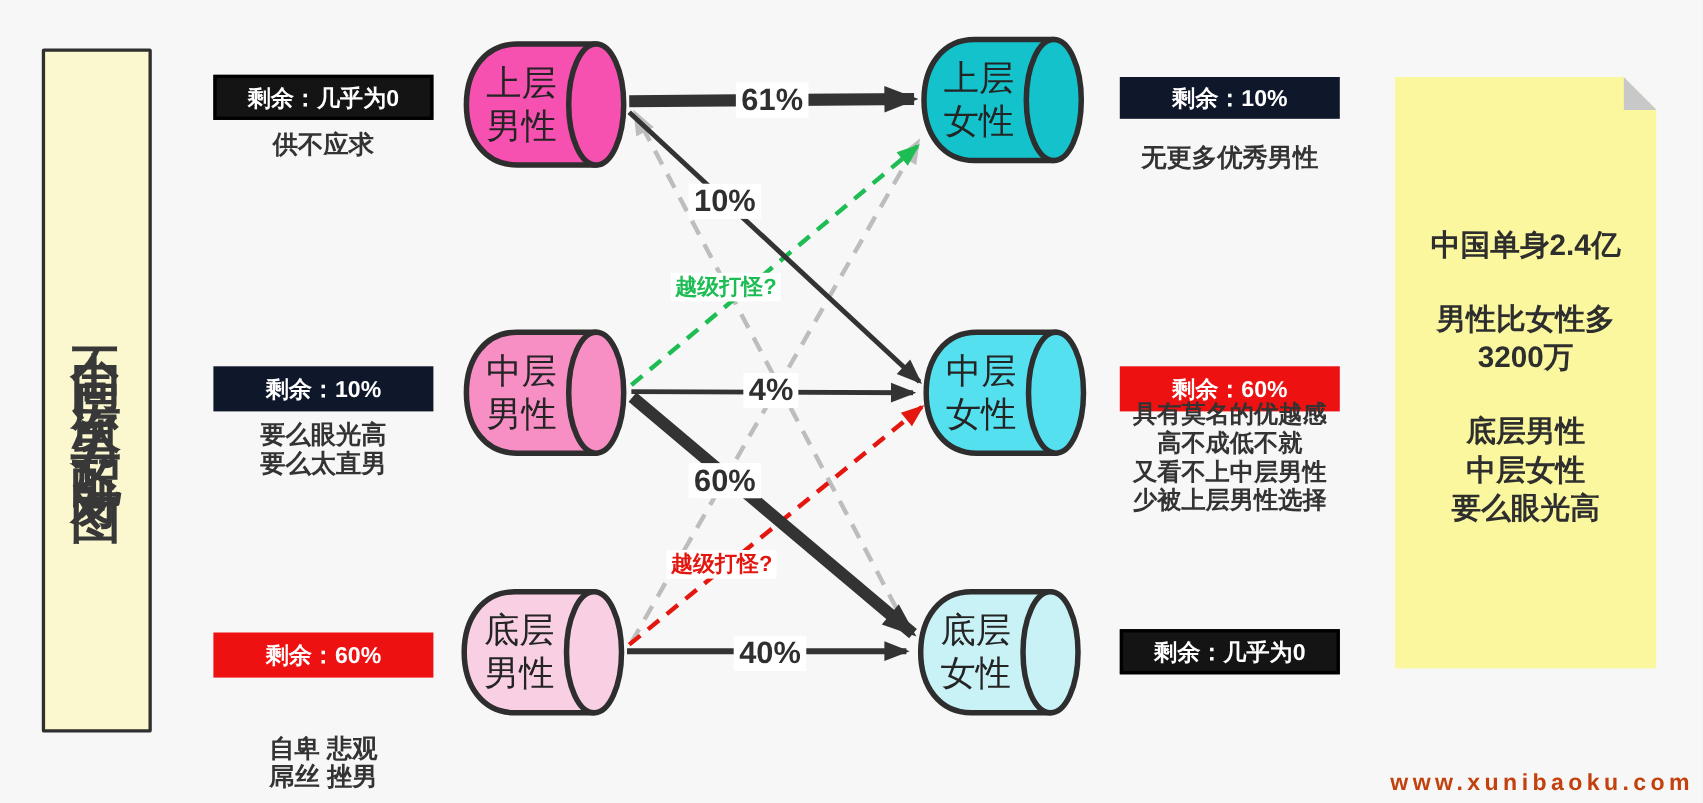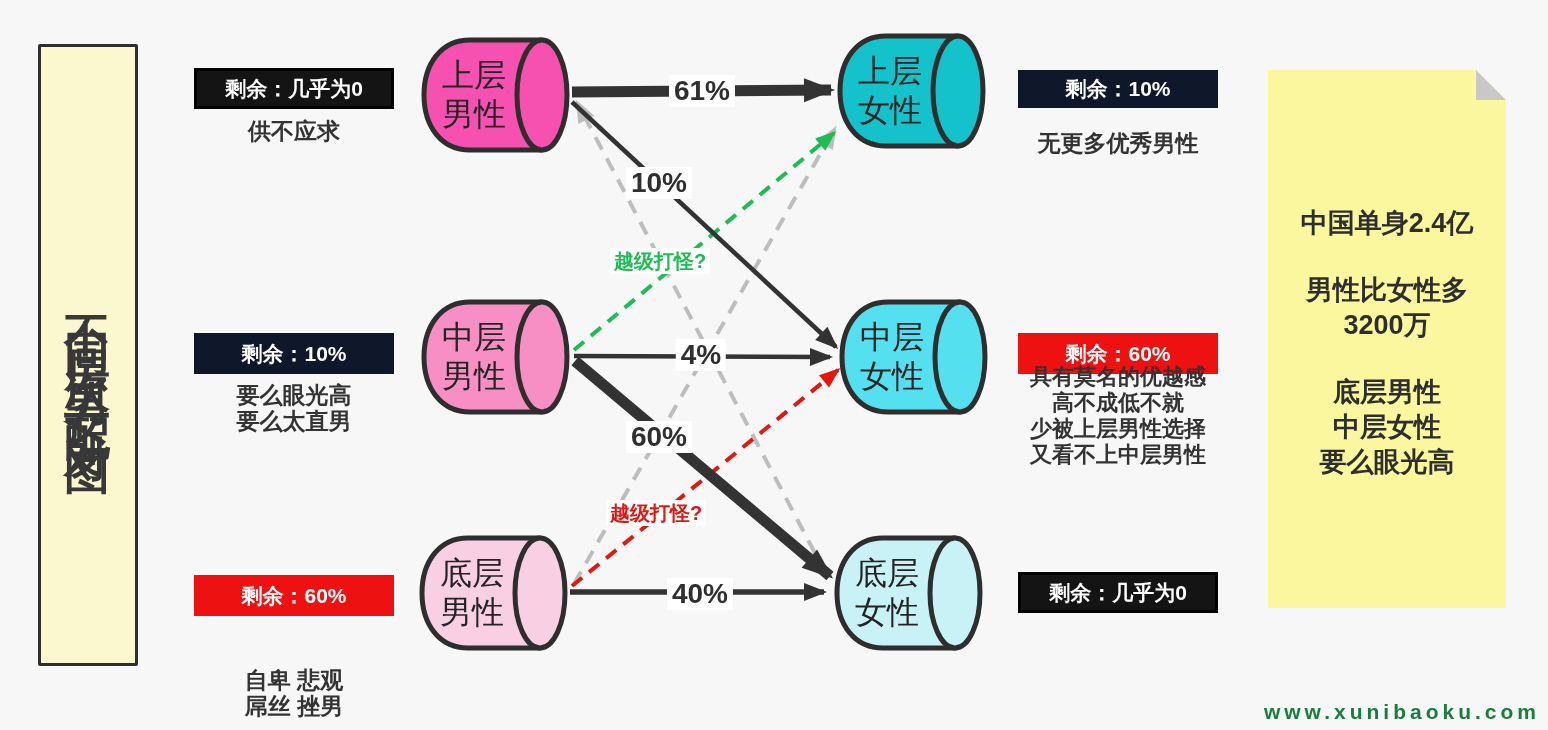--- a/index.html
+++ b/index.html
@@ -72,21 +72,21 @@
     padding-top:136px;
     font-size:27px; font-weight:bold; color:#2e2e2e; line-height:35px;
     text-align:left;
   }
   .note .gap { height:32px; }
   .note-fold { position:absolute; left:1476px; top:70px; }
 
   
   .watermark {
     position:absolute; right:8px; bottom:6px;
-    font-size:21px; font-weight:bold; color:#15803d; letter-spacing:4px;
+    font-size:21px; font-weight:bold; color:#c2410c; letter-spacing:4px;
   }
 
   
   #arrows { position:absolute; inset:0; }
 </style>
 </head>
 <body>
 
 <div id="canvas">
 
@@ -215,22 +215,22 @@
     <div>屌丝 挫男</div>
   </div>
 
   <div class="badge badge-green" style="left:1018px; top:70px; height:38px;">剩余：10%</div>
   <div class="caption" style="left:1118px; top:130px;">无更多优秀男性</div>
 
   <div class="badge badge-red" style="left:1018px; top:333px;">剩余：60%</div>
   <div class="caption small" style="left:1118px; top:364px;">
     <div>具有莫名的优越感</div>
     <div>高不成低不就</div>
+    <div>又看不上中层男性</div>
     <div>少被上层男性选择</div>
-    <div>又看不上中层男性</div>
   </div>
 
   <div class="badge badge-black" style="left:1018px; top:572px;">剩余：几乎为0</div>
 
   <div class="note">
     <div>中国单身2.4亿</div>
     <div class="gap"></div>
     <div>男性比女性多</div>
     <div>3200万</div>
     <div class="gap"></div>

